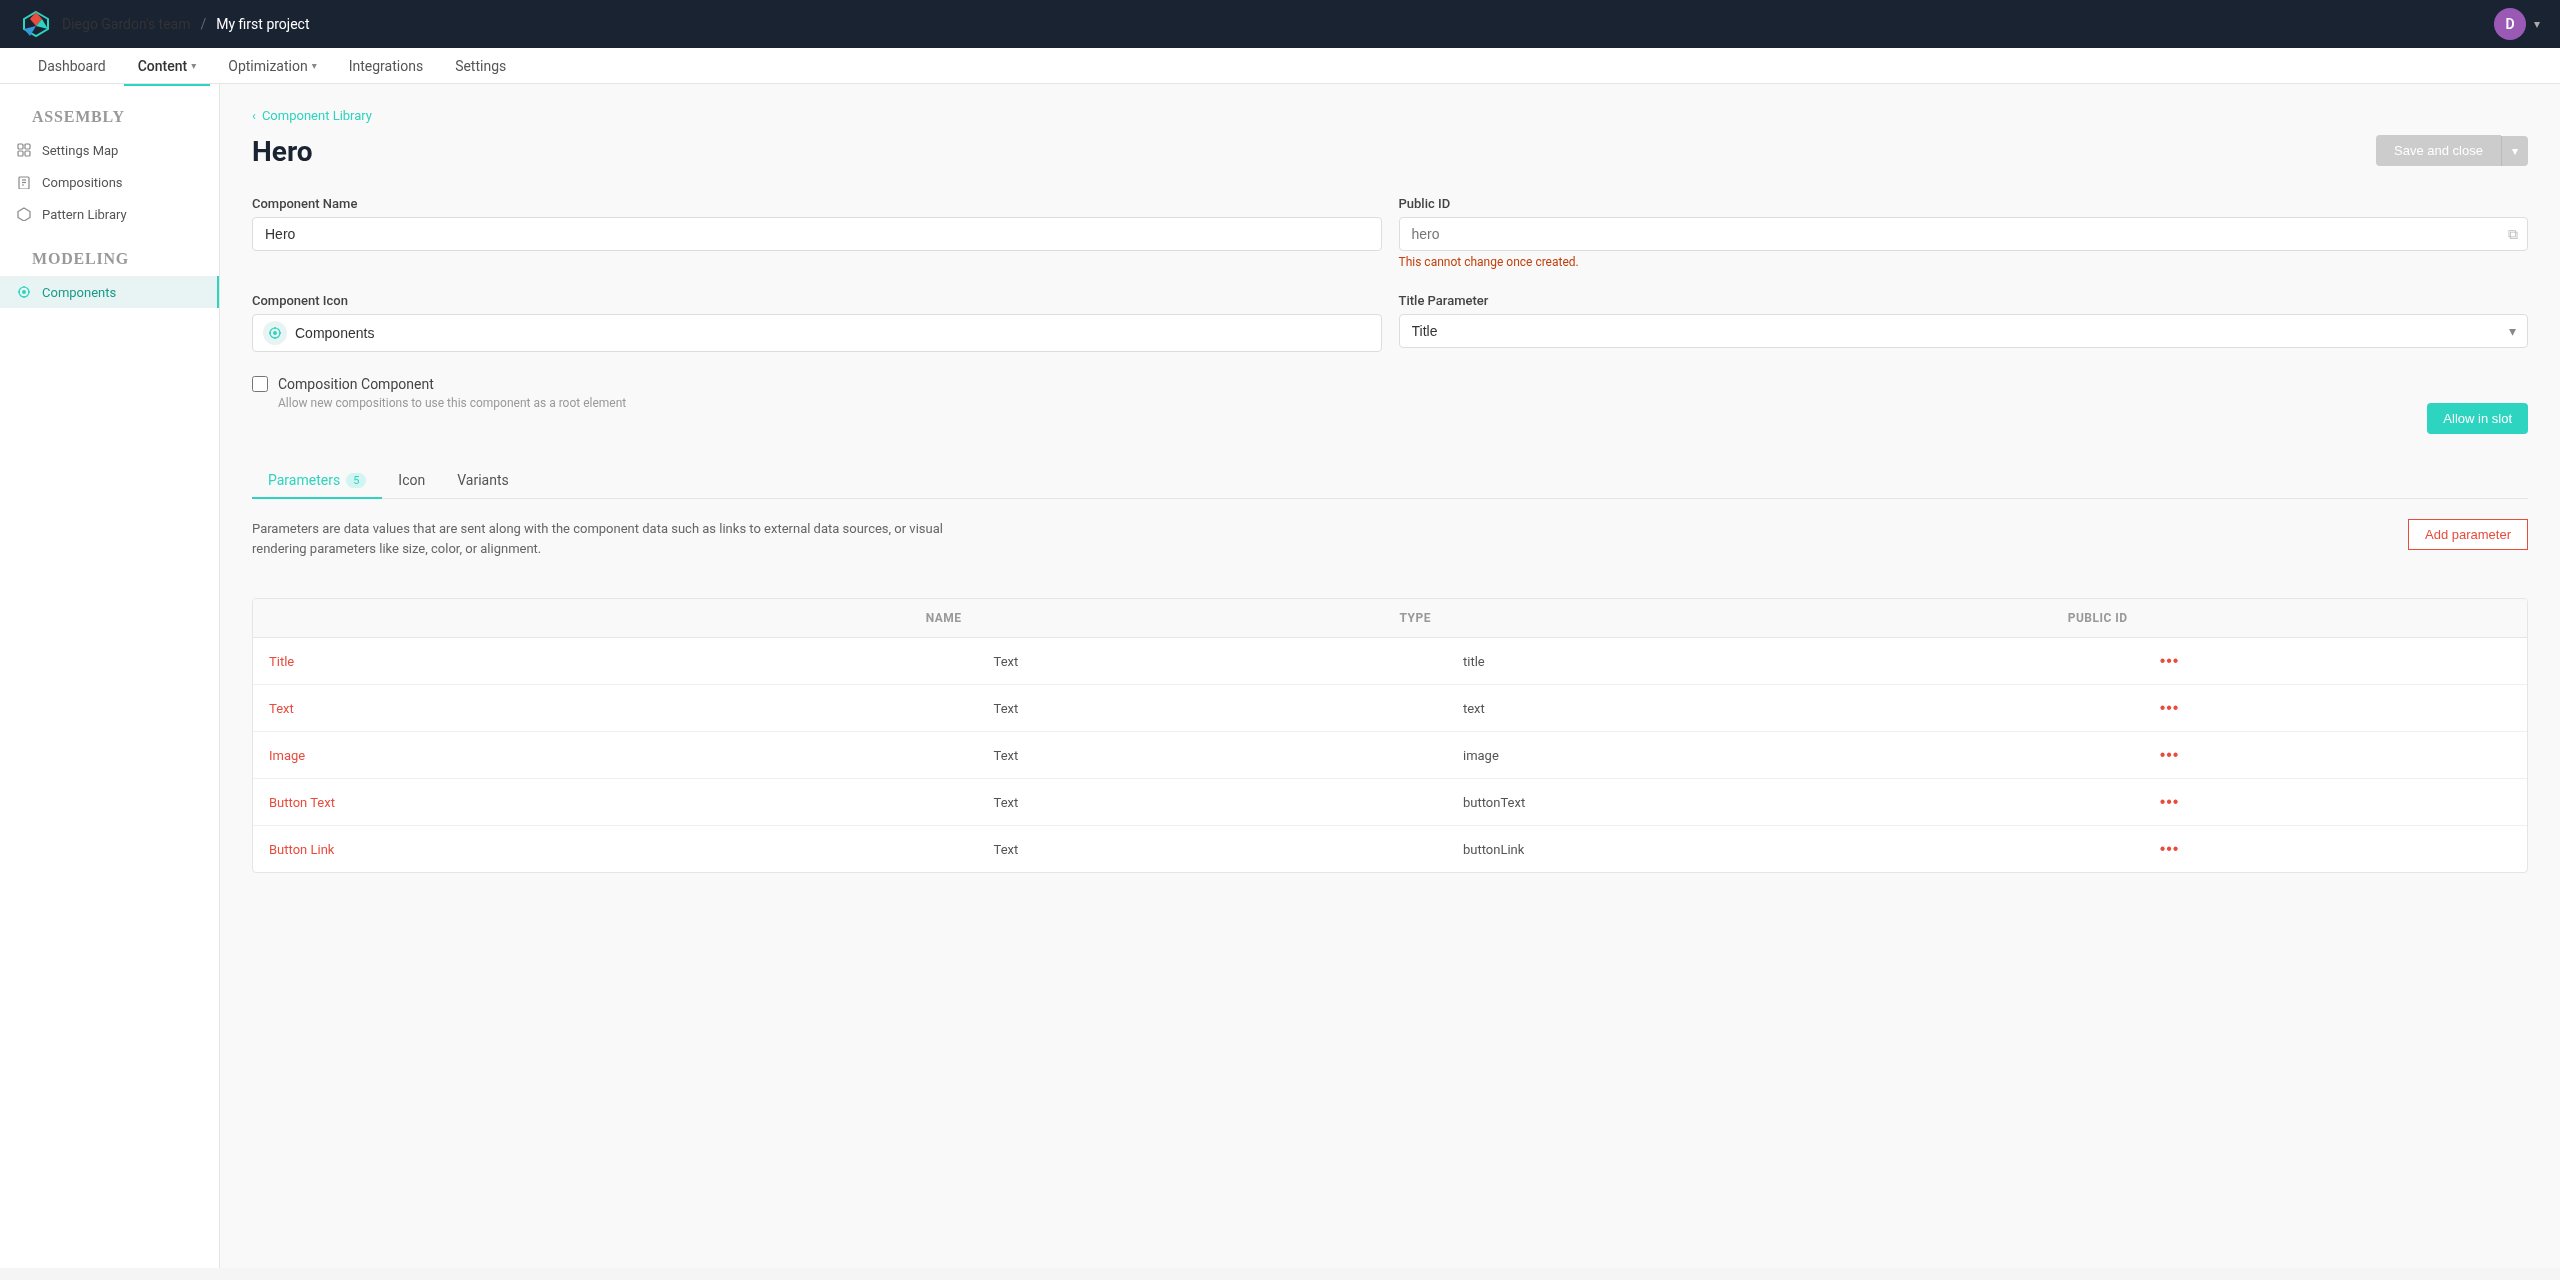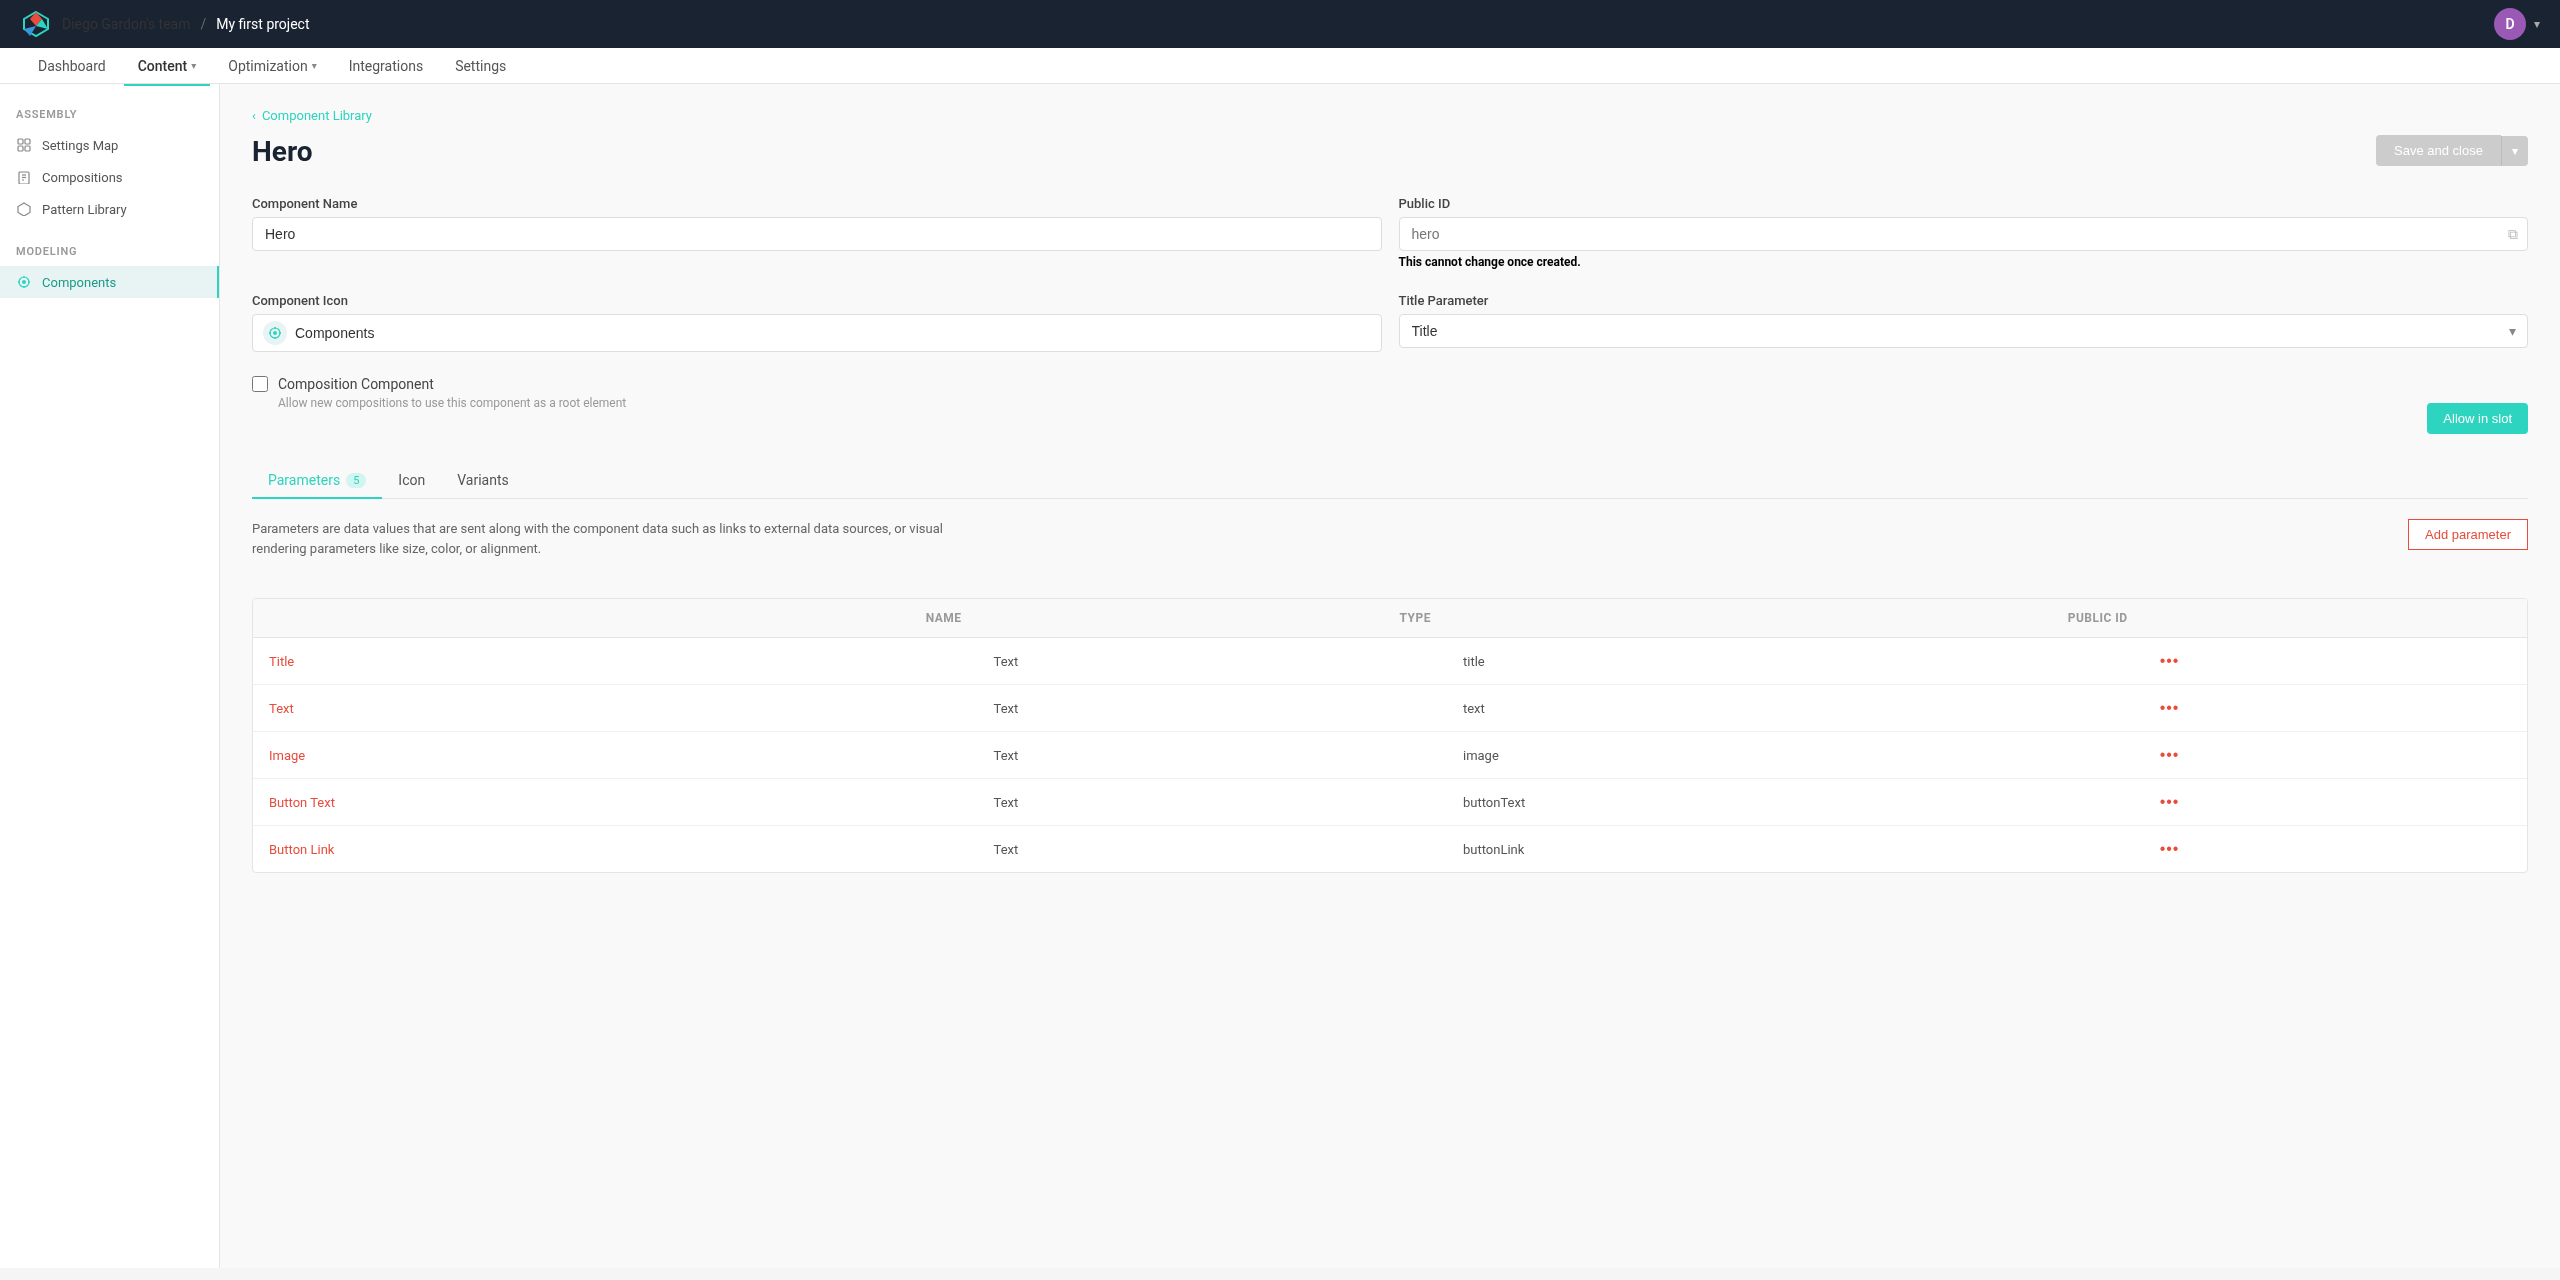--- a/index.html
+++ b/index.html
@@ -18,21 +18,21 @@
     .nav-item { padding: 12px 14px; font-size: 14px; color: #555; cursor: pointer; position: relative; text-decoration: none; display: flex; align-items: center; gap: 4px; }
     .nav-item.active { color: #333; font-weight: 500; }
     .nav-item.active::after { content: ''; position: absolute; bottom: 0; left: 0; right: 0; height: 2px; background: #2dd4bf; }
     .nav-item .chevron { font-size: 10px; color: #888; }
 
     
     .main-layout { display: flex; min-height: calc(100vh - 96px); }
 
     
     .sidebar { width: 220px; background: #fff; border-right: 1px solid #e5e5e5; padding: 24px 0; flex-shrink: 0; }
-    .sidebar-section-label { font-size: 11px; font-weight: 600; color: #999; letter-spacing: 0.8px; text-transform: uppercase; padding: 0 16px 8px; }
+    .sidebar-section-label { font-size: 16px; font-weight: 600; color: #999; letter-spacing: 0.8px; text-transform: uppercase; padding: 0 32px 8px; font-family: Liberation Serif, serif; }
     .sidebar-item { display: flex; align-items: center; gap: 10px; padding: 8px 16px; font-size: 13px; color: #555; cursor: pointer; }
     .sidebar-item.active { background: #e8f4f3; color: #1a9b8a; border-right: 2px solid #2dd4bf; }
     .sidebar-item-icon { width: 16px; height: 16px; display: flex; align-items: center; justify-content: center; color: #888; font-size: 14px; }
     .sidebar-item.active .sidebar-item-icon { color: #2dd4bf; }
     .sidebar-section { margin-bottom: 20px; }
 
     
     .content-area { flex: 1; padding: 24px 32px; background: #f9f9f9; }
 
     
@@ -46,21 +46,21 @@
     .save-close-dropdown { background: #ccc; color: #fff; border: none; padding: 8px 10px; font-size: 12px; cursor: pointer; border-radius: 0 4px 4px 0; border-left: 1px solid #bbb; }
 
     
     .form-row { display: flex; gap: 17px; margin-bottom: 24px; }
     .form-group { flex: 1; }
     .form-label { font-size: 13px; font-weight: 500; color: #444; margin-bottom: 6px; display: block; }
     .form-input { width: 100%; padding: 8px 12px; border: 1px solid #ddd; border-radius: 4px; font-size: 14px; color: #333; background: #fff; outline: none; }
     .form-input-with-icon { display: flex; align-items: center; border: 1px solid #ddd; border-radius: 4px; background: #fff; padding: 6px 10px; gap: 8px; }
     .form-input-with-icon input { border: none; outline: none; flex: 1; font-size: 14px; color: #333; }
     .component-icon-circle { width: 24px; height: 24px; background: #e8f4f3; border-radius: 50%; display: flex; align-items: center; justify-content: center; }
-    .form-hint { font-size: 12px; color: #000000; margin-top: 4px; font-weight: bold; }
+    .form-hint { font-size: 12px; color: #c2410c; margin-top: 4px; }
     .form-select { width: 100%; padding: 8px 12px; border: 1px solid #ddd; border-radius: 4px; font-size: 14px; color: #333; background: #fff; outline: none; appearance: none; cursor: pointer; }
     .select-wrapper { position: relative; }
     .select-wrapper::after { content: '▾'; position: absolute; right: 12px; top: 50%; transform: translateY(-50%); color: #888; pointer-events: none; }
     .public-id-wrapper { position: relative; }
     .public-id-wrapper input { padding-right: 36px; color: #bbb; }
     .copy-icon { position: absolute; right: 10px; top: 50%; transform: translateY(-50%); color: #bbb; cursor: pointer; font-size: 14px; }
 
     
     .checkbox-row { display: flex; flex-direction: column; gap: 4px; margin-bottom: 24px; }
     .checkbox-label { display: flex; align-items: center; gap: 10px; font-size: 14px; color: #444; cursor: pointer; }

